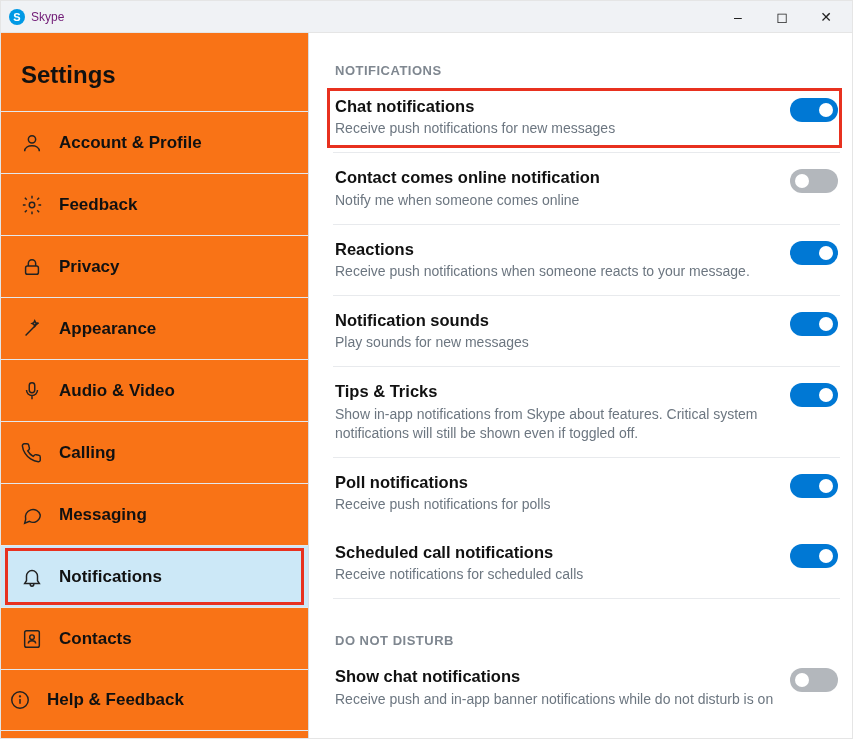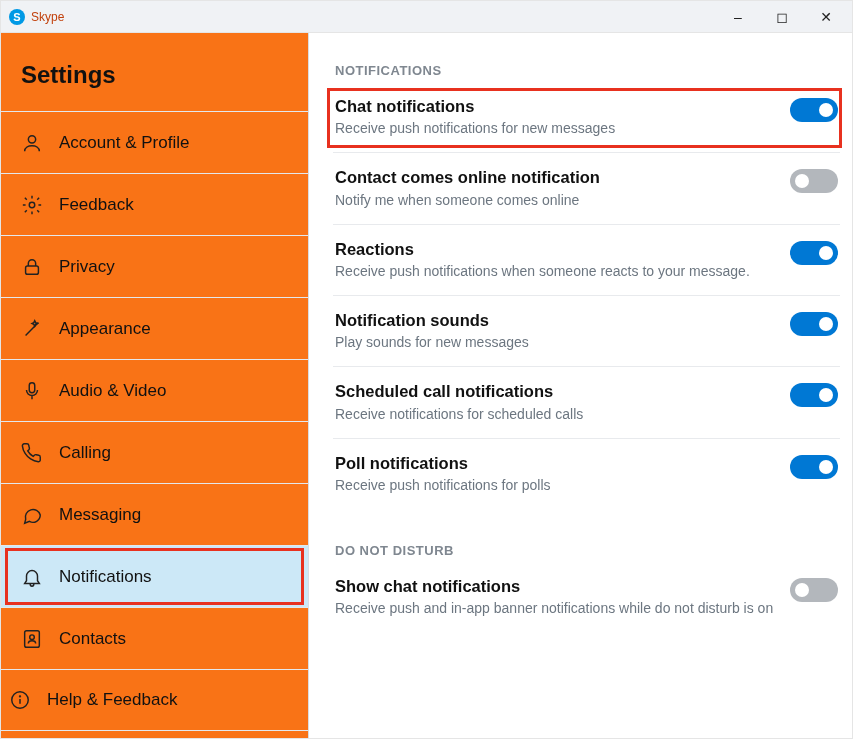--- a/index.html
+++ b/index.html
@@ -15,21 +15,21 @@
       border-bottom: 1px solid #e5e5e5;
     }
     .titlebar .app-icon {
       width: 16px; height: 16px;
       background: #0099e5;
       border-radius: 50%;
       display: flex; align-items: center; justify-content: center;
       margin-right: 6px;
     }
     .titlebar .app-icon span { color: #fff; font-size: 11px; font-weight: bold; }
-    .titlebar .app-name { font-size: 12px; color: #c2410c; }
+    .titlebar .app-name { font-size: 12px; color: #701a75; }
     .titlebar .win-controls { margin-left: auto; display: flex; gap: 24px; padding-right: 8px; }
     .titlebar .win-controls span { font-size: 14px; color: #222; cursor: pointer; width: 20px; text-align: center; }
 
     .shell { display: flex; height: calc(739px - 32px); }
 
     
     .sidebar {
       width: 308px;
       background: #f97316;
       border-right: 1px solid #d9dde1;
@@ -47,21 +47,21 @@
       height: 62px;
       padding: 0 20px;
       gap: 16px;
       border-top: 1px solid #e4e8ec;
       cursor: pointer;
       position: relative;
     }
     .side-item:last-child { border-bottom: 1px solid #e4e8ec; padding-left: 8px; }
     .side-item .icon { width: 22px; height: 22px; color: #222; display:flex; align-items:center; justify-content:center; flex-shrink:0; }
     .side-item .icon svg { width: 22px; height: 22px; stroke: #222; fill: none; stroke-width: 1.6; }
-    .side-item .label { font-size: 17px; font-weight: 400; color: #111; }
+    .side-item .label { font-size: 17px; font-weight: 700; color: #111; }
     .side-item.selected { background: #cce8f7; }
     .side-item .hl {
       position: absolute;
       inset: 2px 4px;
       border: 3px solid #e8311f;
       pointer-events: none;
     }
 
     
     .content {
@@ -277,41 +277,50 @@
     <div class="setting">
       <div class="text">
         <div class="title">Notification sounds</div>
         <div class="desc">Play sounds for new messages</div>
       </div>
       <div class="toggle on">
           <div class="knob"></div>
         </div>
     </div>
 
+    <div class="setting">
+      <div class="text">
+        <div class="title">Tips &amp; Tricks</div>
+        <div class="desc">Show in-app notifications from Skype about features. Critical system notifications will still be shown even if toggled off.</div>
+      </div>
+      <div class="toggle on">
+          <div class="knob"></div>
+        </div>
+    </div>
+
+    <div class="setting" style="border-bottom:none;">
+      <div class="text">
+        <div class="title">Poll notifications</div>
+        <div class="desc">Receive push notifications for polls</div>
+      </div>
+      <div class="toggle on">
+          <div class="knob"></div>
+        </div>
+    </div>
 
     <div class="setting">
       <div class="text">
         <div class="title">Scheduled call notifications</div>
         <div class="desc">Receive notifications for scheduled calls</div>
       </div>
       <div class="toggle on">
           <div class="knob"></div>
         </div>
     </div>
 
-    <div class="setting" style="border-bottom:none;">
-      <div class="text">
-        <div class="title">Poll notifications</div>
-        <div class="desc">Receive push notifications for polls</div>
-      </div>
-      <div class="toggle on">
-          <div class="knob"></div>
-        </div>
-    </div>
-
     <div class="section-head" style="margin-top:34px;">DO NOT DISTURB</div>
 
     <div class="setting" style="border-bottom:none;">
       <div class="text">
         <div class="title">Show chat notifications</div>
         <div class="desc">Receive push and in-app banner notifications while do not disturb is on</div>
       </div>
       <div class="toggle off">
           <div class="knob"></div>
         </div>

